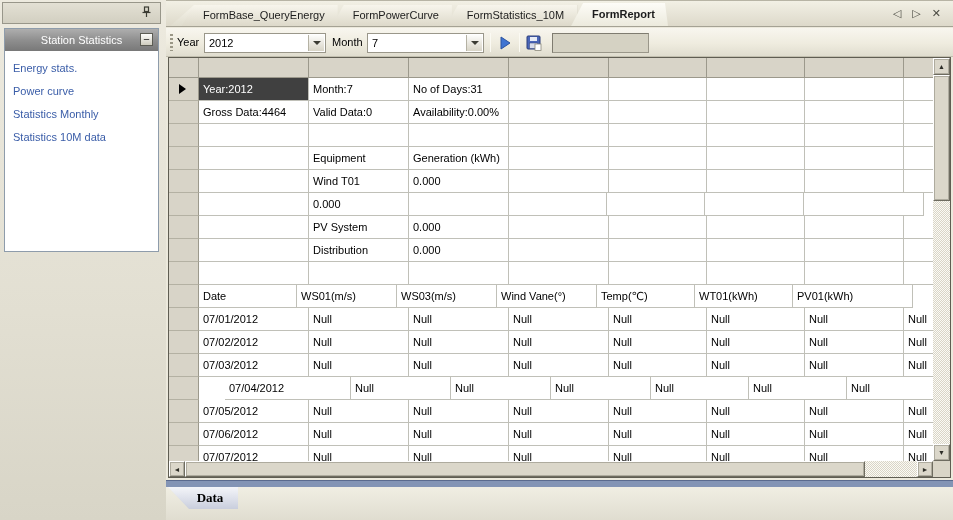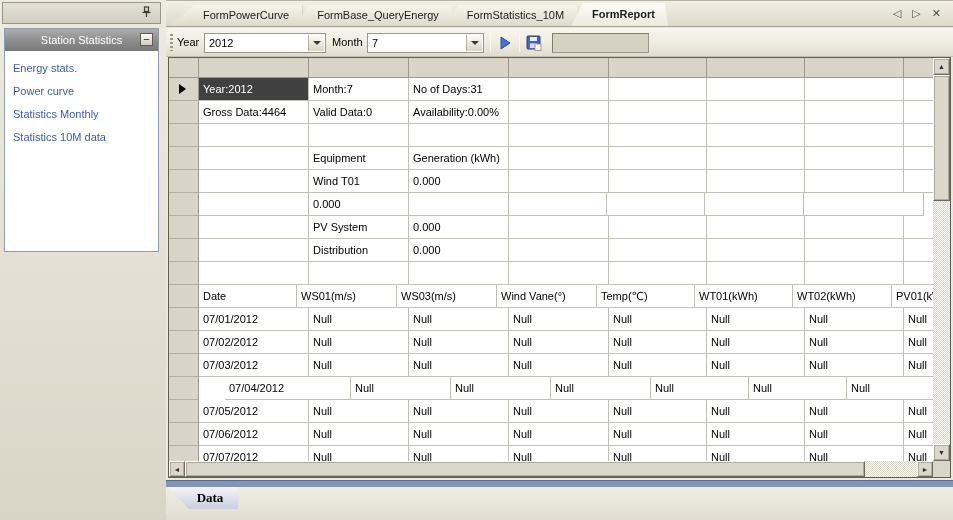--- a/index.html
+++ b/index.html
@@ -192,22 +192,22 @@
       <div class="panel-link">Statistics 10M data</div>
     </div>
   </div>
 </div>
 
 <div class="main">
 
   <div class="tabstrip">
     <div class="tabs">
       <div class="tab-lead"></div>
+      <div class="tab">FormBase_QueryEnergy</div>
       <div class="tab">FormPowerCurve</div>
-      <div class="tab">FormBase_QueryEnergy</div>
       <div class="tab">FormStatistics_10M</div>
       <div class="tab active">FormReport</div>
     </div>
     <div class="tab-nav">
       <span>◁</span>
       <span>▷</span>
       <span>✕</span>
     </div>
   </div>
 
@@ -357,21 +357,20 @@
           <div class="g-cell" style="width: 120px;"></div>
         </div>
         <div class="g-row">
           <div class="g-sel"></div>
           <div class="g-cell" style="width: 98px;">Date</div>
           <div class="g-cell" style="width: 100px;">WS01(m/s)</div>
           <div class="g-cell" style="width: 100px;">WS03(m/s)</div>
           <div class="g-cell" style="width: 100px;">Wind Vane(°)</div>
           <div class="g-cell" style="width: 98px;">Temp(℃)</div>
           <div class="g-cell" style="width: 98px;">WT01(kWh)</div>
-          <div class="g-cell" style="width: 99px;">WT02(kWh)</div>
           <div class="g-cell" style="width: 120px;">PV01(kWh)</div>
         </div>
         <div class="g-row">
           <div class="g-sel"></div>
           <div class="g-cell" style="width: 110px;">07/01/2012</div>
           <div class="g-cell" style="width: 100px;">Null</div>
           <div class="g-cell" style="width: 100px;">Null</div>
           <div class="g-cell" style="width: 100px;">Null</div>
           <div class="g-cell" style="width: 98px;">Null</div>
           <div class="g-cell" style="width: 98px;">Null</div>

